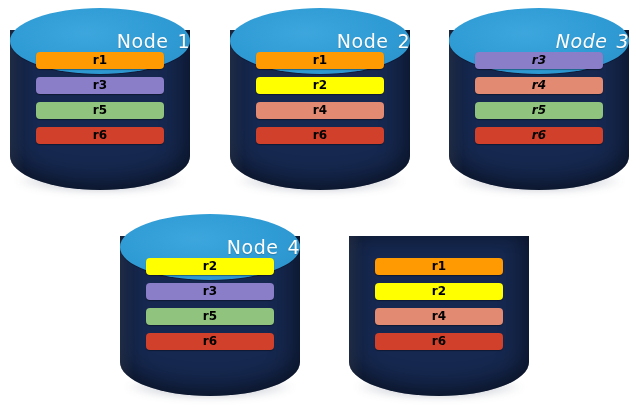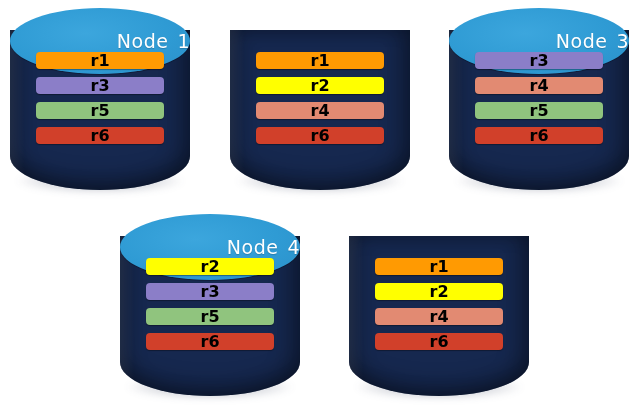--- a/index.html
+++ b/index.html
@@ -105,21 +105,21 @@
     padding: 0 26px;
     box-sizing: border-box;
   }
 
   .replica {
     position: relative;
     height: 17px;
     margin-bottom: 8px;
     border-radius: 4px;
     color: #000000;
-    font-size: 16px;
+    font-size: 12px;
     font-weight: bold;
     line-height: 17px;
     text-align: center;
     box-shadow: 0 1px 1px rgba(0,0,0,0.35);
   }
   .replica:last-child { margin-bottom: 7px; }
 </style>
 </head>
 <body>
 
@@ -133,28 +133,31 @@
       <div class="replicas">
         <div class="replica" style="background: rgb(255, 154, 2);">r1</div>
         <div class="replica" style="background: rgb(139, 126, 200);">r3</div>
         <div class="replica" style="background: rgb(144, 196, 126);">r5</div>
         <div class="replica" style="background: rgb(209, 64, 42);">r6</div>
       </div>
     </div>
     <div class="node" style="left: 230px; top: 8px;">
       <div class="node-shadow"></div>
       <div class="node-body" style="background: rgb(22, 40, 79);"></div>
+      <div class="node-top">
+        <div class="node-title"><span>Node</span><span class="num">2</span></div>
+      </div>
       <div class="replicas">
         <div class="replica" style="background: rgb(255, 154, 2);">r1</div>
         <div class="replica" style="background: rgb(255, 255, 0);">r2</div>
         <div class="replica" style="background: rgb(226, 138, 114);">r4</div>
         <div class="replica" style="background: rgb(209, 64, 42);">r6</div>
       </div>
     </div>
-    <div class="node" style="left: 449px; top: 8px;">
+    <div class="node" style="left: 449px; top: 8px; font-style: italic;">
       <div class="node-shadow"></div>
       <div class="node-body" style="background: rgb(22, 40, 79);"></div>
       <div class="node-top">
         <div class="node-title"><span>Node</span><span class="num">3</span></div>
       </div>
       <div class="replicas">
         <div class="replica" style="background: rgb(139, 126, 200);">r3</div>
         <div class="replica" style="background: rgb(226, 138, 114);">r4</div>
         <div class="replica" style="background: rgb(144, 196, 126);">r5</div>
         <div class="replica" style="background: rgb(209, 64, 42);">r6</div>

